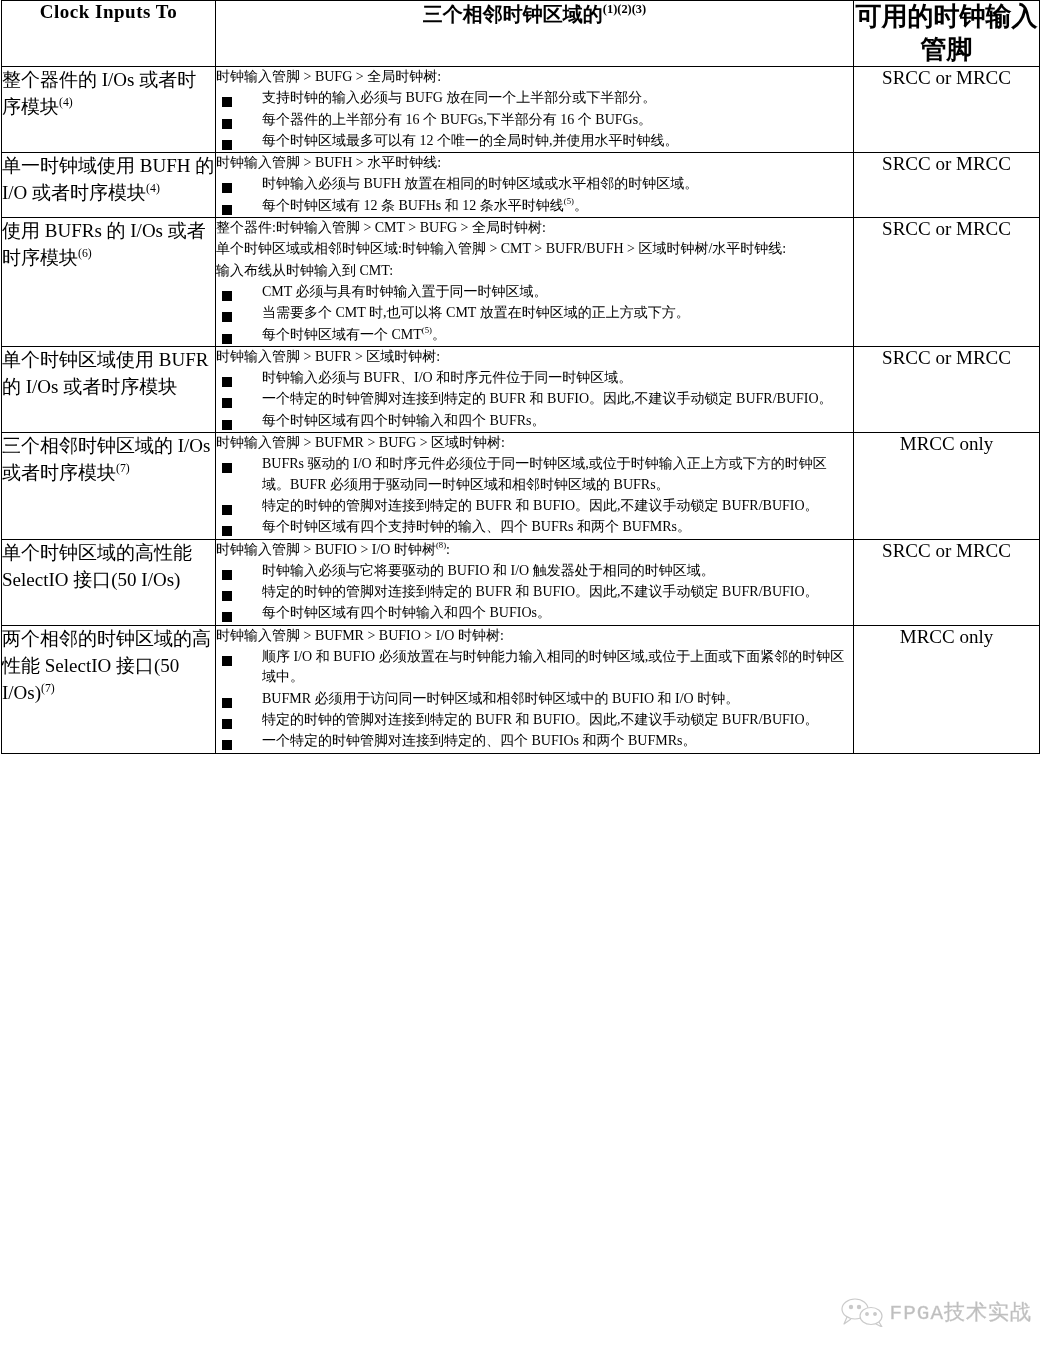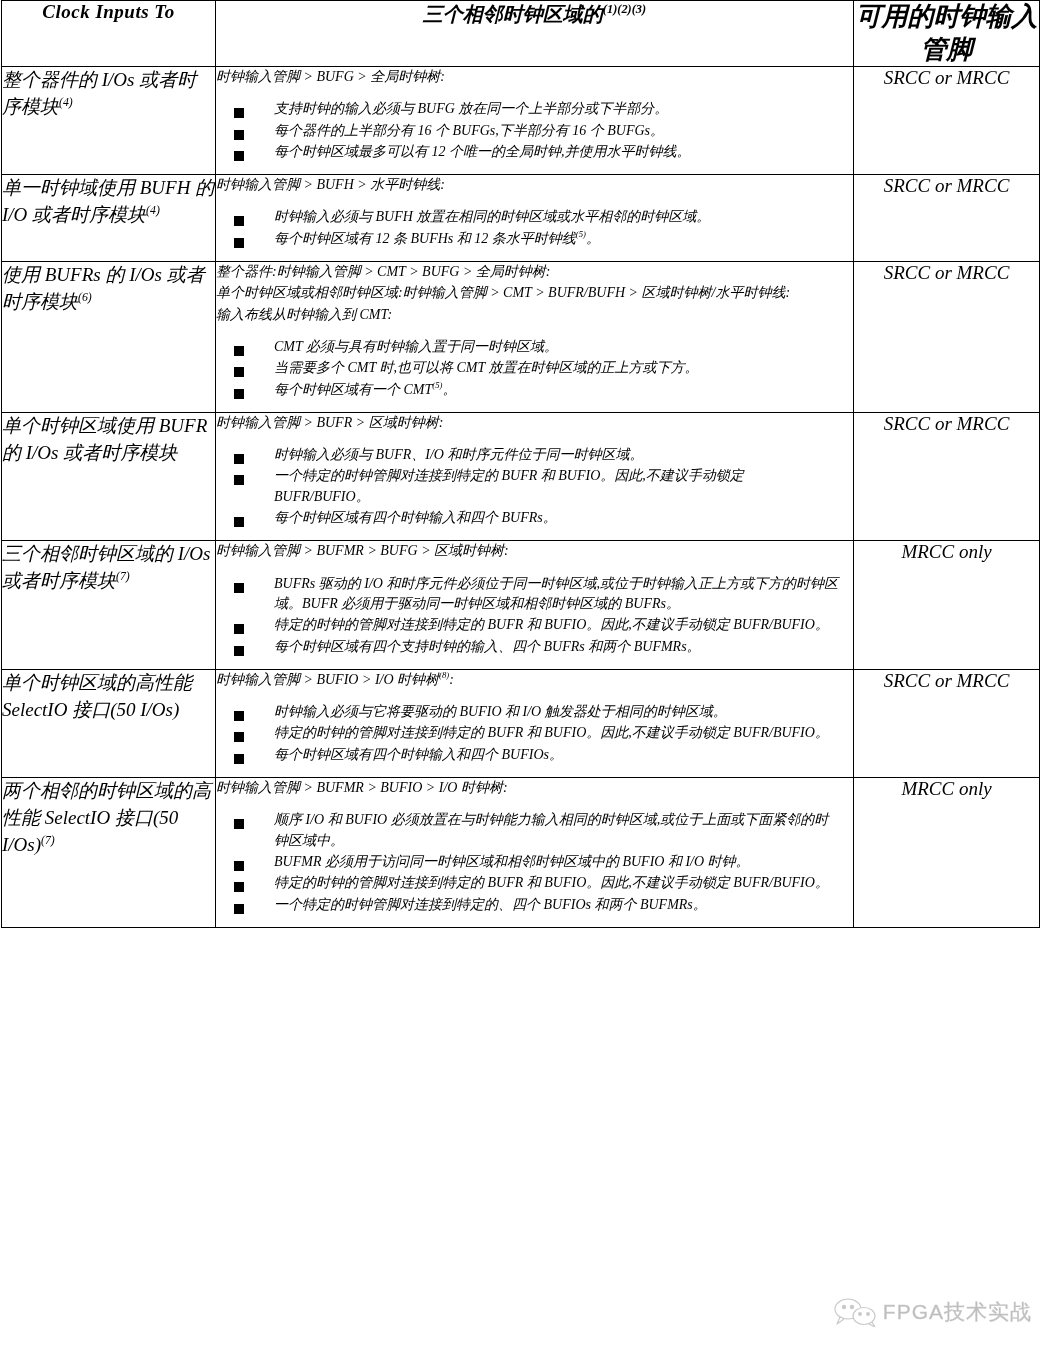--- a/index.html
+++ b/index.html
@@ -19,21 +19,20 @@
     width: 1038px;
     margin: 0 1px;
     border-collapse: collapse;
     table-layout: fixed;
   }
   table.rules-table td,
   table.rules-table th {
     border: 1.5px solid #000000;
     vertical-align: top;
     padding: 0;
-    font-style: italic;
   }
   col.c1 { width: 214px; }
   col.c2 { width: 638px; }
   col.c3 { width: 186px; }
 
   
   thead th {
     text-align: center;
     vertical-align: middle;
     font-weight: bold;
@@ -73,21 +72,21 @@
     padding: 7px 4px 0 4px;
     font-size: 19px;
     text-align: center;
   }
   .lead-line {
     margin: 0 0 1px 0;
     white-space: nowrap;
   }
   ul.bullets {
     list-style: none;
-    margin: 12px;
+    margin: 0;
     padding: 0;
   }
   ul.bullets > li {
     position: relative;
     padding-left: 46px;
     margin: 0 0 1px 0;
     line-height: 1.45;
   }
   ul.bullets > li::before {
     content: "";
@@ -109,21 +108,21 @@
     position: absolute;
     right: 8px;
     bottom: 24px;
     display: flex;
     align-items: center;
     gap: 6px;
     opacity: 0.45;
     pointer-events: none;
   }
   .watermark .wm-text {
-    font-family: Liberation Sans, sans-serif;
+    font-family: Liberation Mono, monospace;
     font-size: 21px;
     color: #6f6f6f;
     letter-spacing: 1px;
     -webkit-text-stroke: 0.4px #8a8a8a;
   }
   .watermark svg { display: block; }
 </style>
 </head>
 <body>
 

